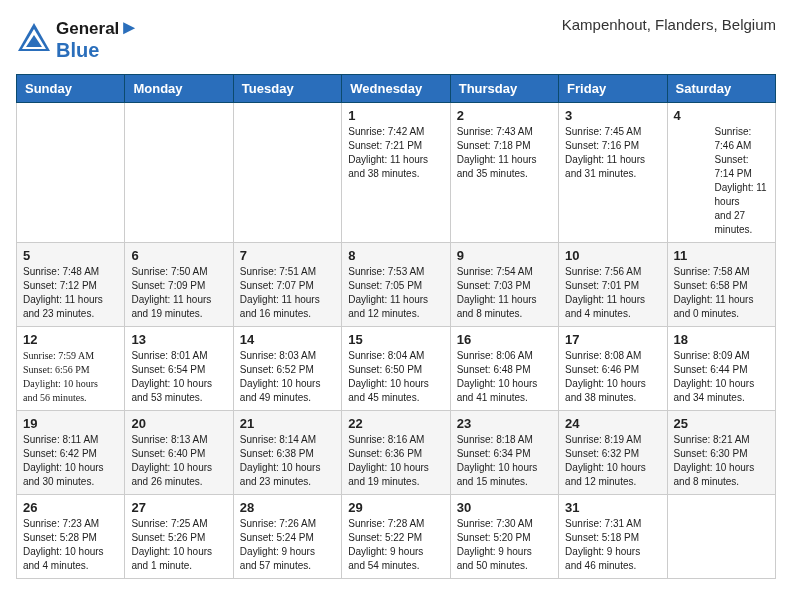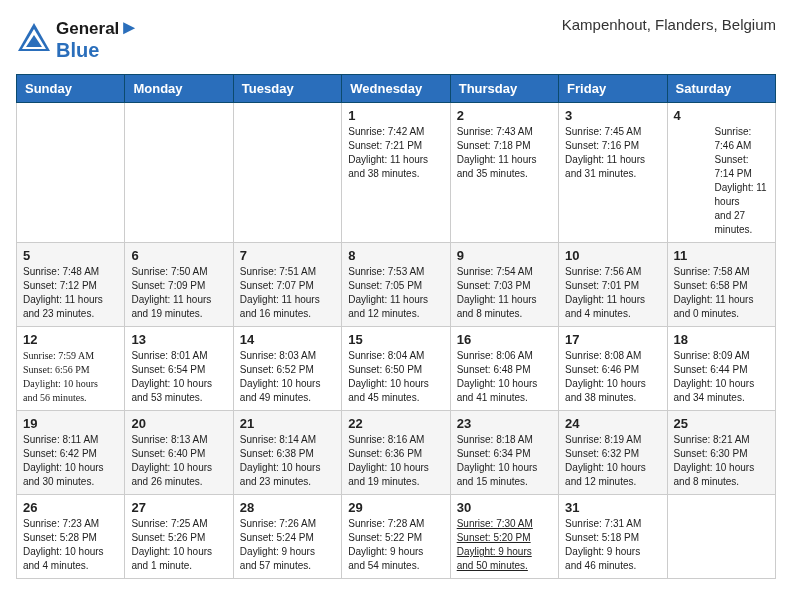--- a/index.html
+++ b/index.html
@@ -321,21 +321,21 @@
         </td>
         <td>
           <span class="day-number">29</span>
           <div class="day-info" style="white-space: pre-line;">Sunrise: 7:28 AM
 Sunset: 5:22 PM
 Daylight: 9 hours
 and 54 minutes.</div>
         </td>
         <td>
           <span class="day-number">30</span>
-          <div class="day-info" style="white-space: pre-line; text-decoration: underline;">Sunrise: 7:30 AM
+          <div class="day-info" style="white-space: pre-line;">Sunrise: 7:30 AM
 Sunset: 5:20 PM
 Daylight: 9 hours
 and 50 minutes.</div>
         </td>
         <td>
           <span class="day-number">31</span>
           <div class="day-info" style="white-space: pre-line;">Sunrise: 7:31 AM
 Sunset: 5:18 PM
 Daylight: 9 hours
 and 46 minutes.</div>

